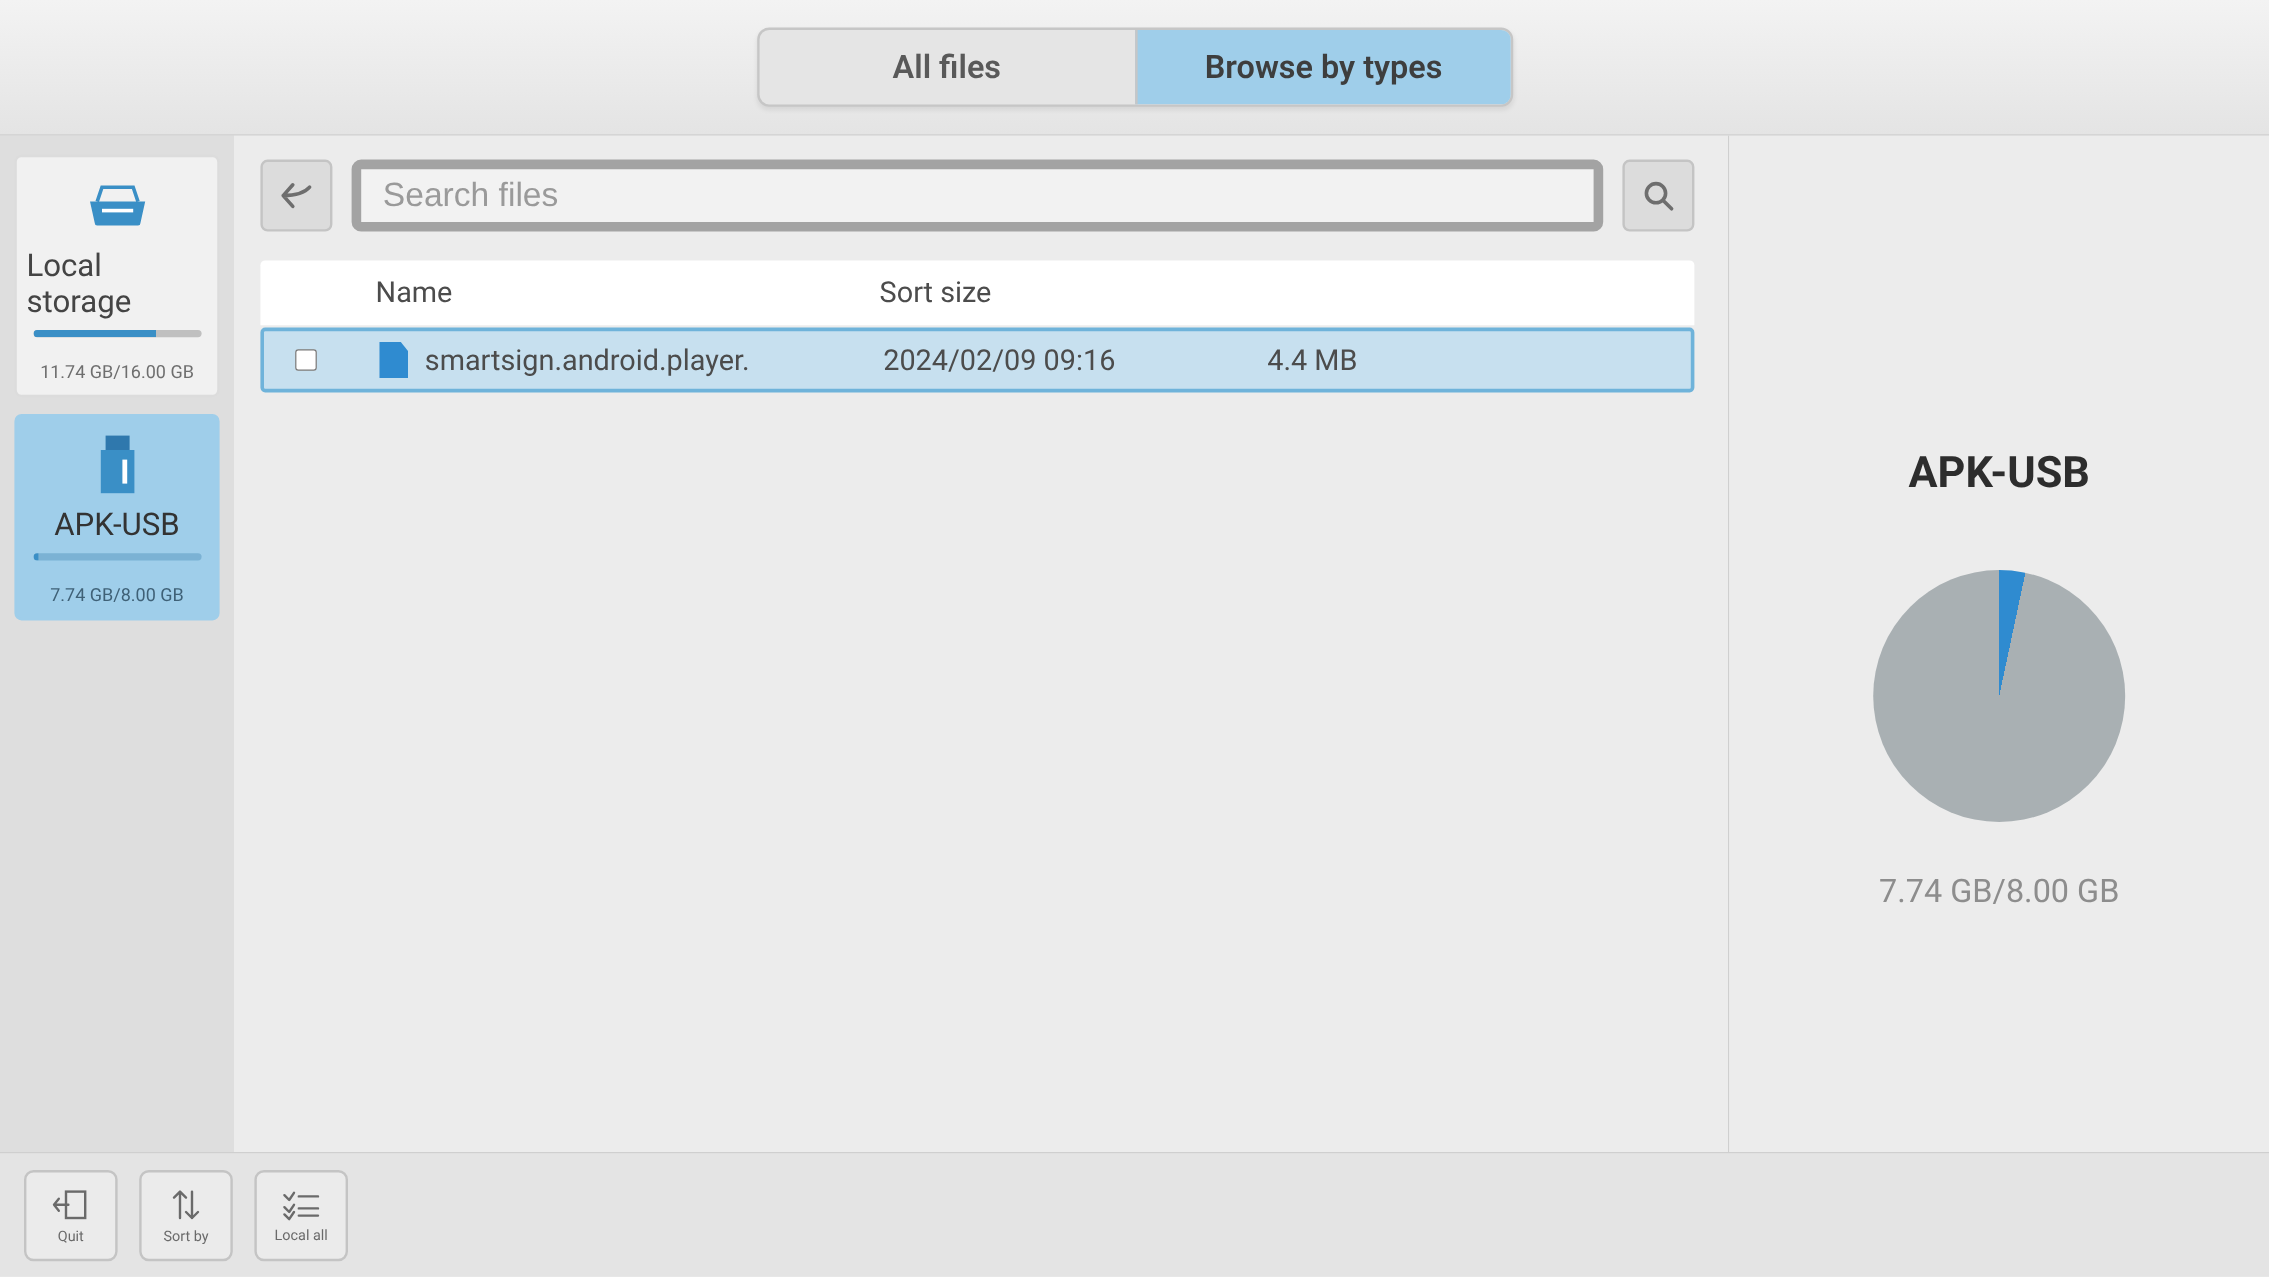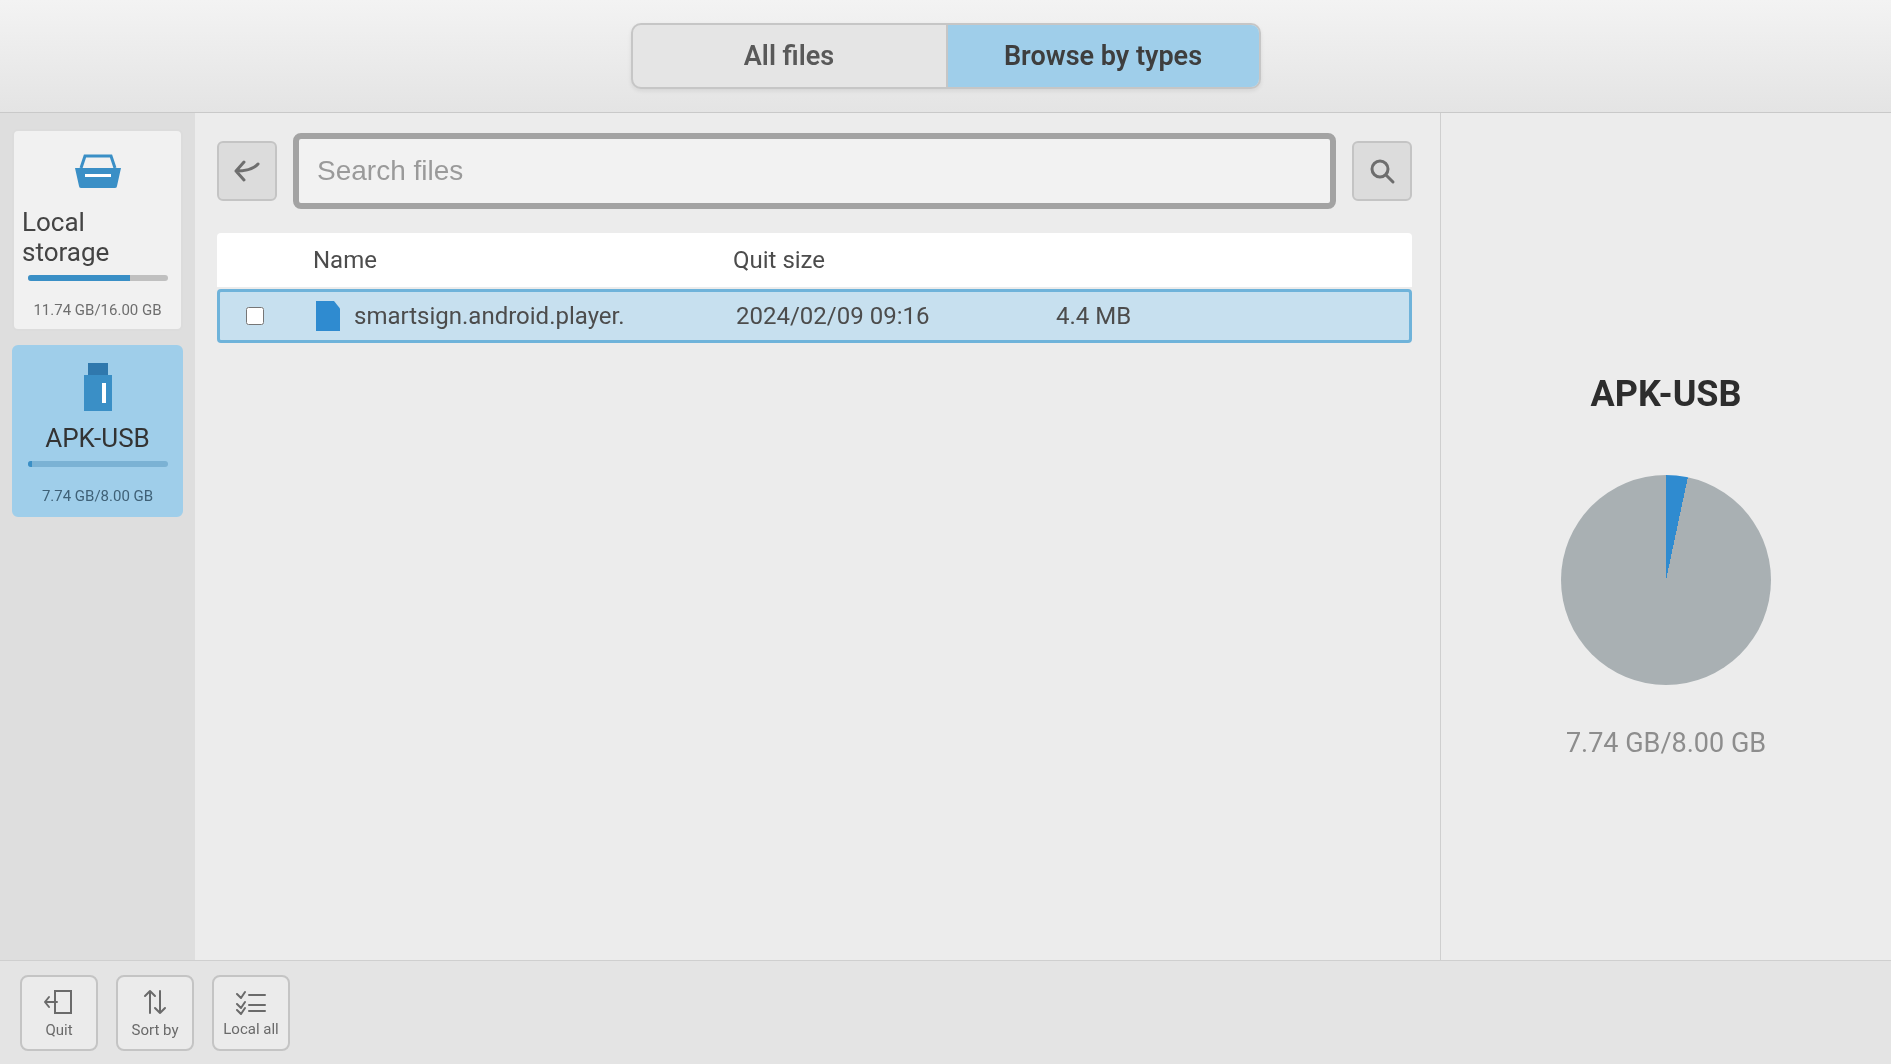--- a/index.html
+++ b/index.html
@@ -131,22 +131,22 @@
     border: 2px solid #c4c4c4;
     border-radius: 6px;
     background: #dcdcdc;
     display: flex;
     align-items: center;
     justify-content: center;
     cursor: pointer;
   }
   .search-input {
     flex: 1 1 auto;
-    height: 76px;
-    border: 6px solid #a3a3a3;
+    height: 60px;
+    border: 8px solid #a3a3a3;
     border-radius: 8px;
     background: #f2f2f2;
     font-size: 28px;
     padding: 0 18px;
     color: #555;
   }
   .search-input::placeholder { color: #9a9a9a; }
 
   .file-table {
     margin-top: 24px;
@@ -231,21 +231,21 @@
     border: 2px solid #c4c4c4;
     border-radius: 8px;
     background: #ebebeb;
     display: flex;
     flex-direction: column;
     align-items: center;
     justify-content: center;
     gap: 4px;
     cursor: pointer;
   }
-  .tool-btn span { font-size: 15px; color: #6a6a6a; }
+  .tool-btn span { font-size: 12px; color: #6a6a6a; }
   .tool-btn svg { stroke: #6a6a6a; }
 
   
   svg { stroke-width: 2; fill: none; }
 </style>
 </head>
 <body>
 
 <div class="topbar">
   <div class="tab-group">
@@ -304,21 +304,21 @@
           <circle cx="12" cy="12" r="8" stroke="#6e6e6e" stroke-width="3"></circle>
           <line x1="18" y1="18" x2="25" y2="25" stroke="#6e6e6e" stroke-width="3" stroke-linecap="round"></line>
         </svg>
       </div>
     </div>
 
     <div class="file-table">
       <div class="file-header">
         <div class="col-check"></div>
         <div class="col-name">Name</div>
-        <div class="col-size">Quit size</div>
+        <div class="col-size">Sort size</div>
       </div>
 
       <div class="file-row">
         <div class="col-check">
           <input type="checkbox" style="">
         </div>
         <div class="col-name">
           <div class="file-icon"></div>
           <span>smartsign.android.player.</span>
         </div>

